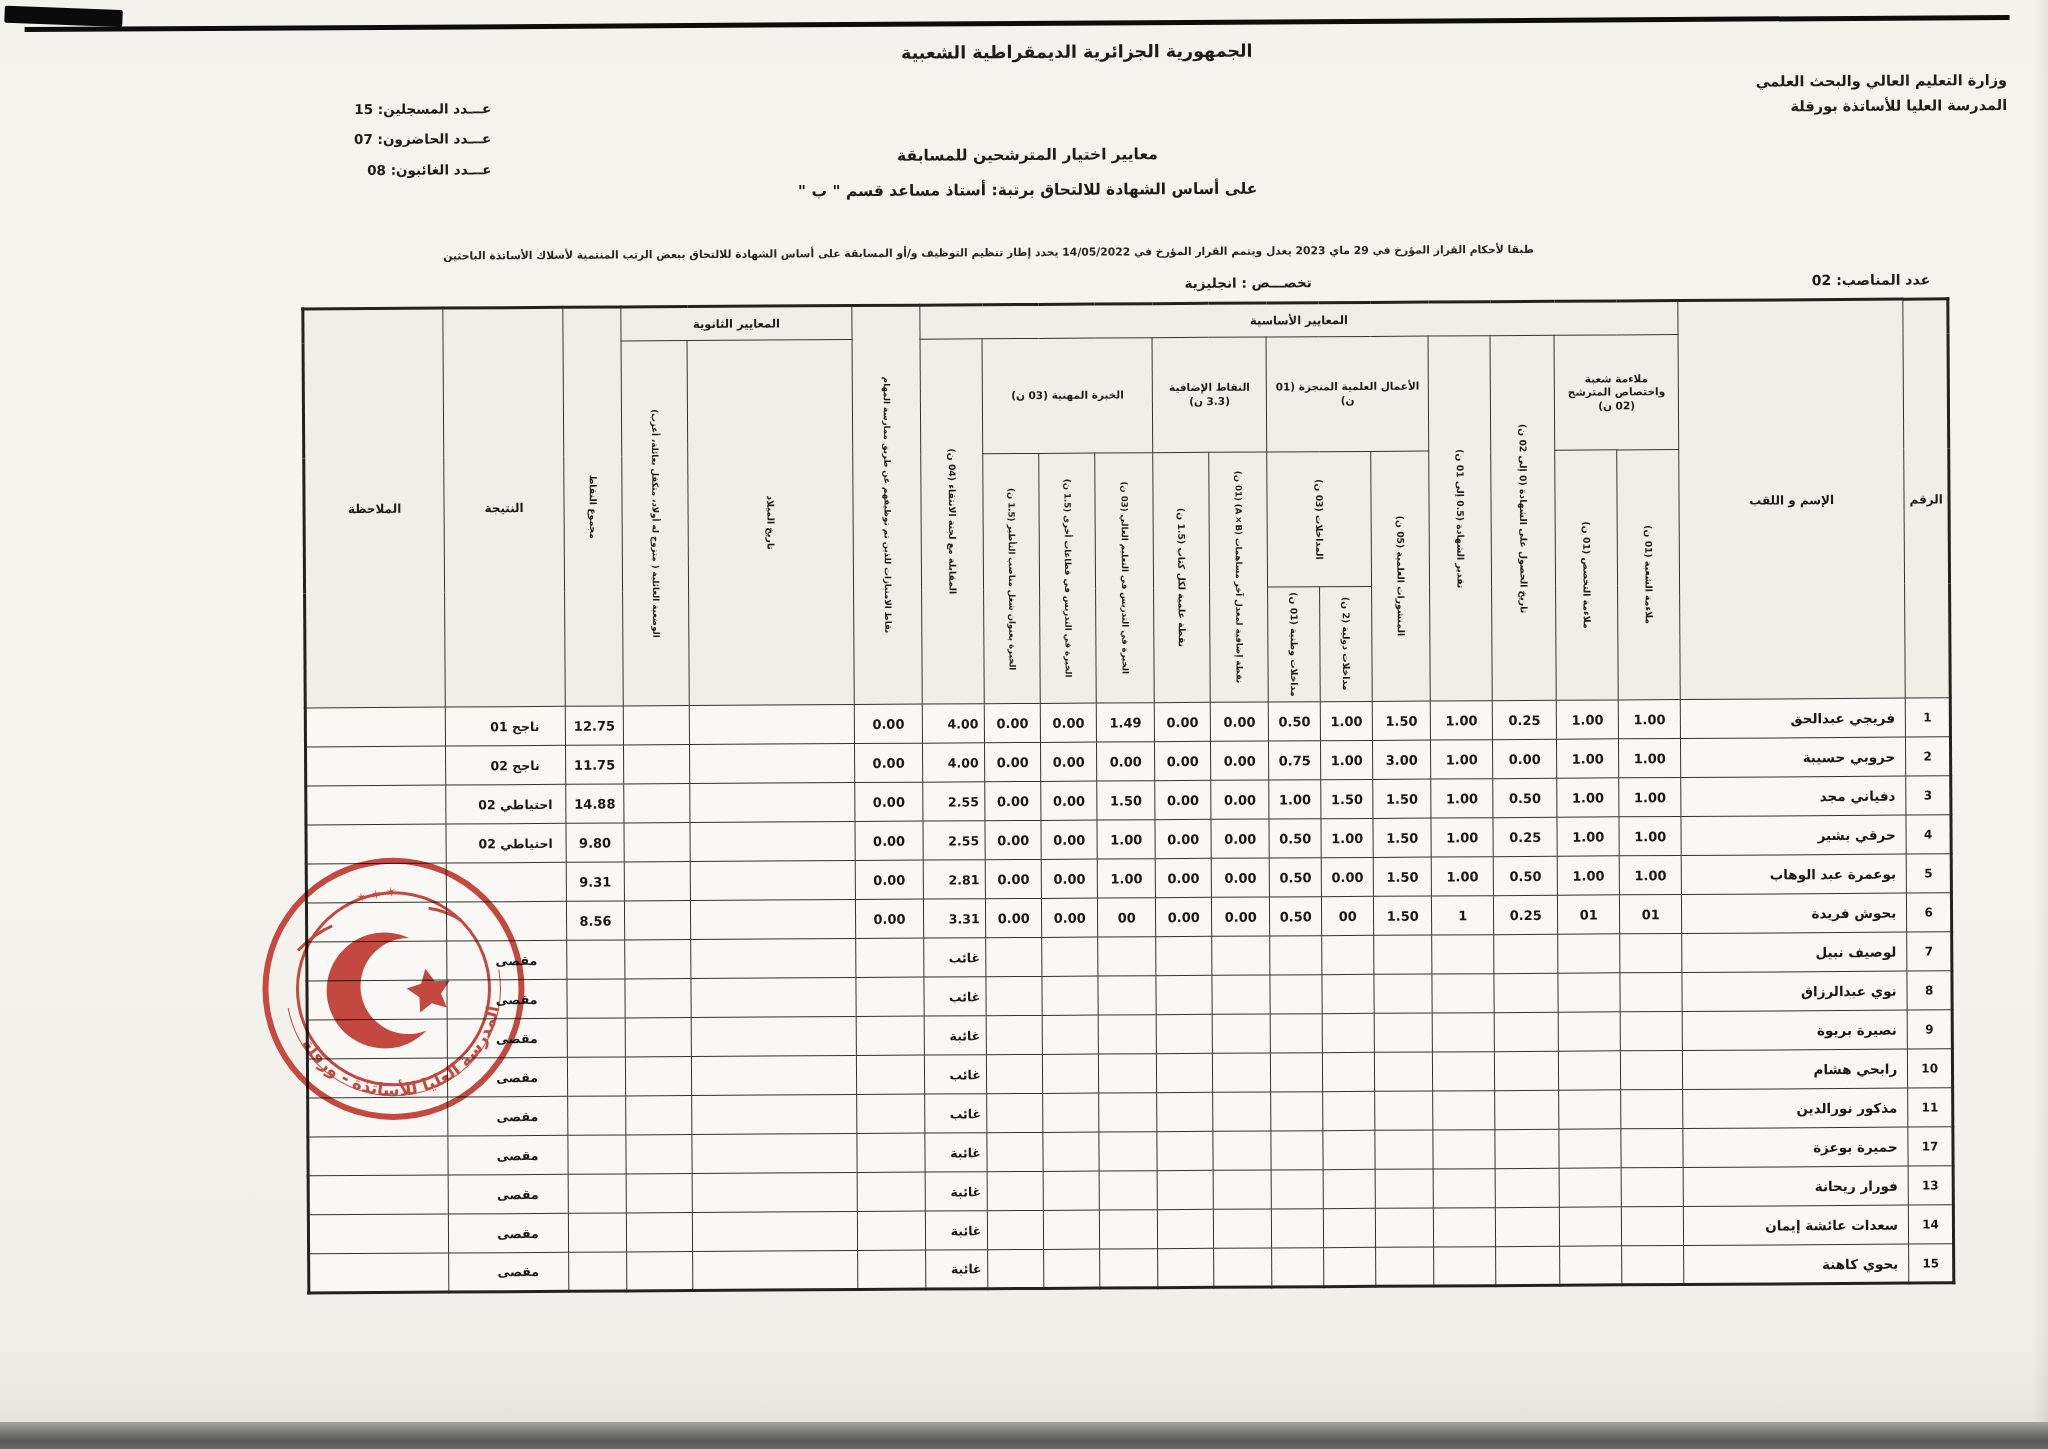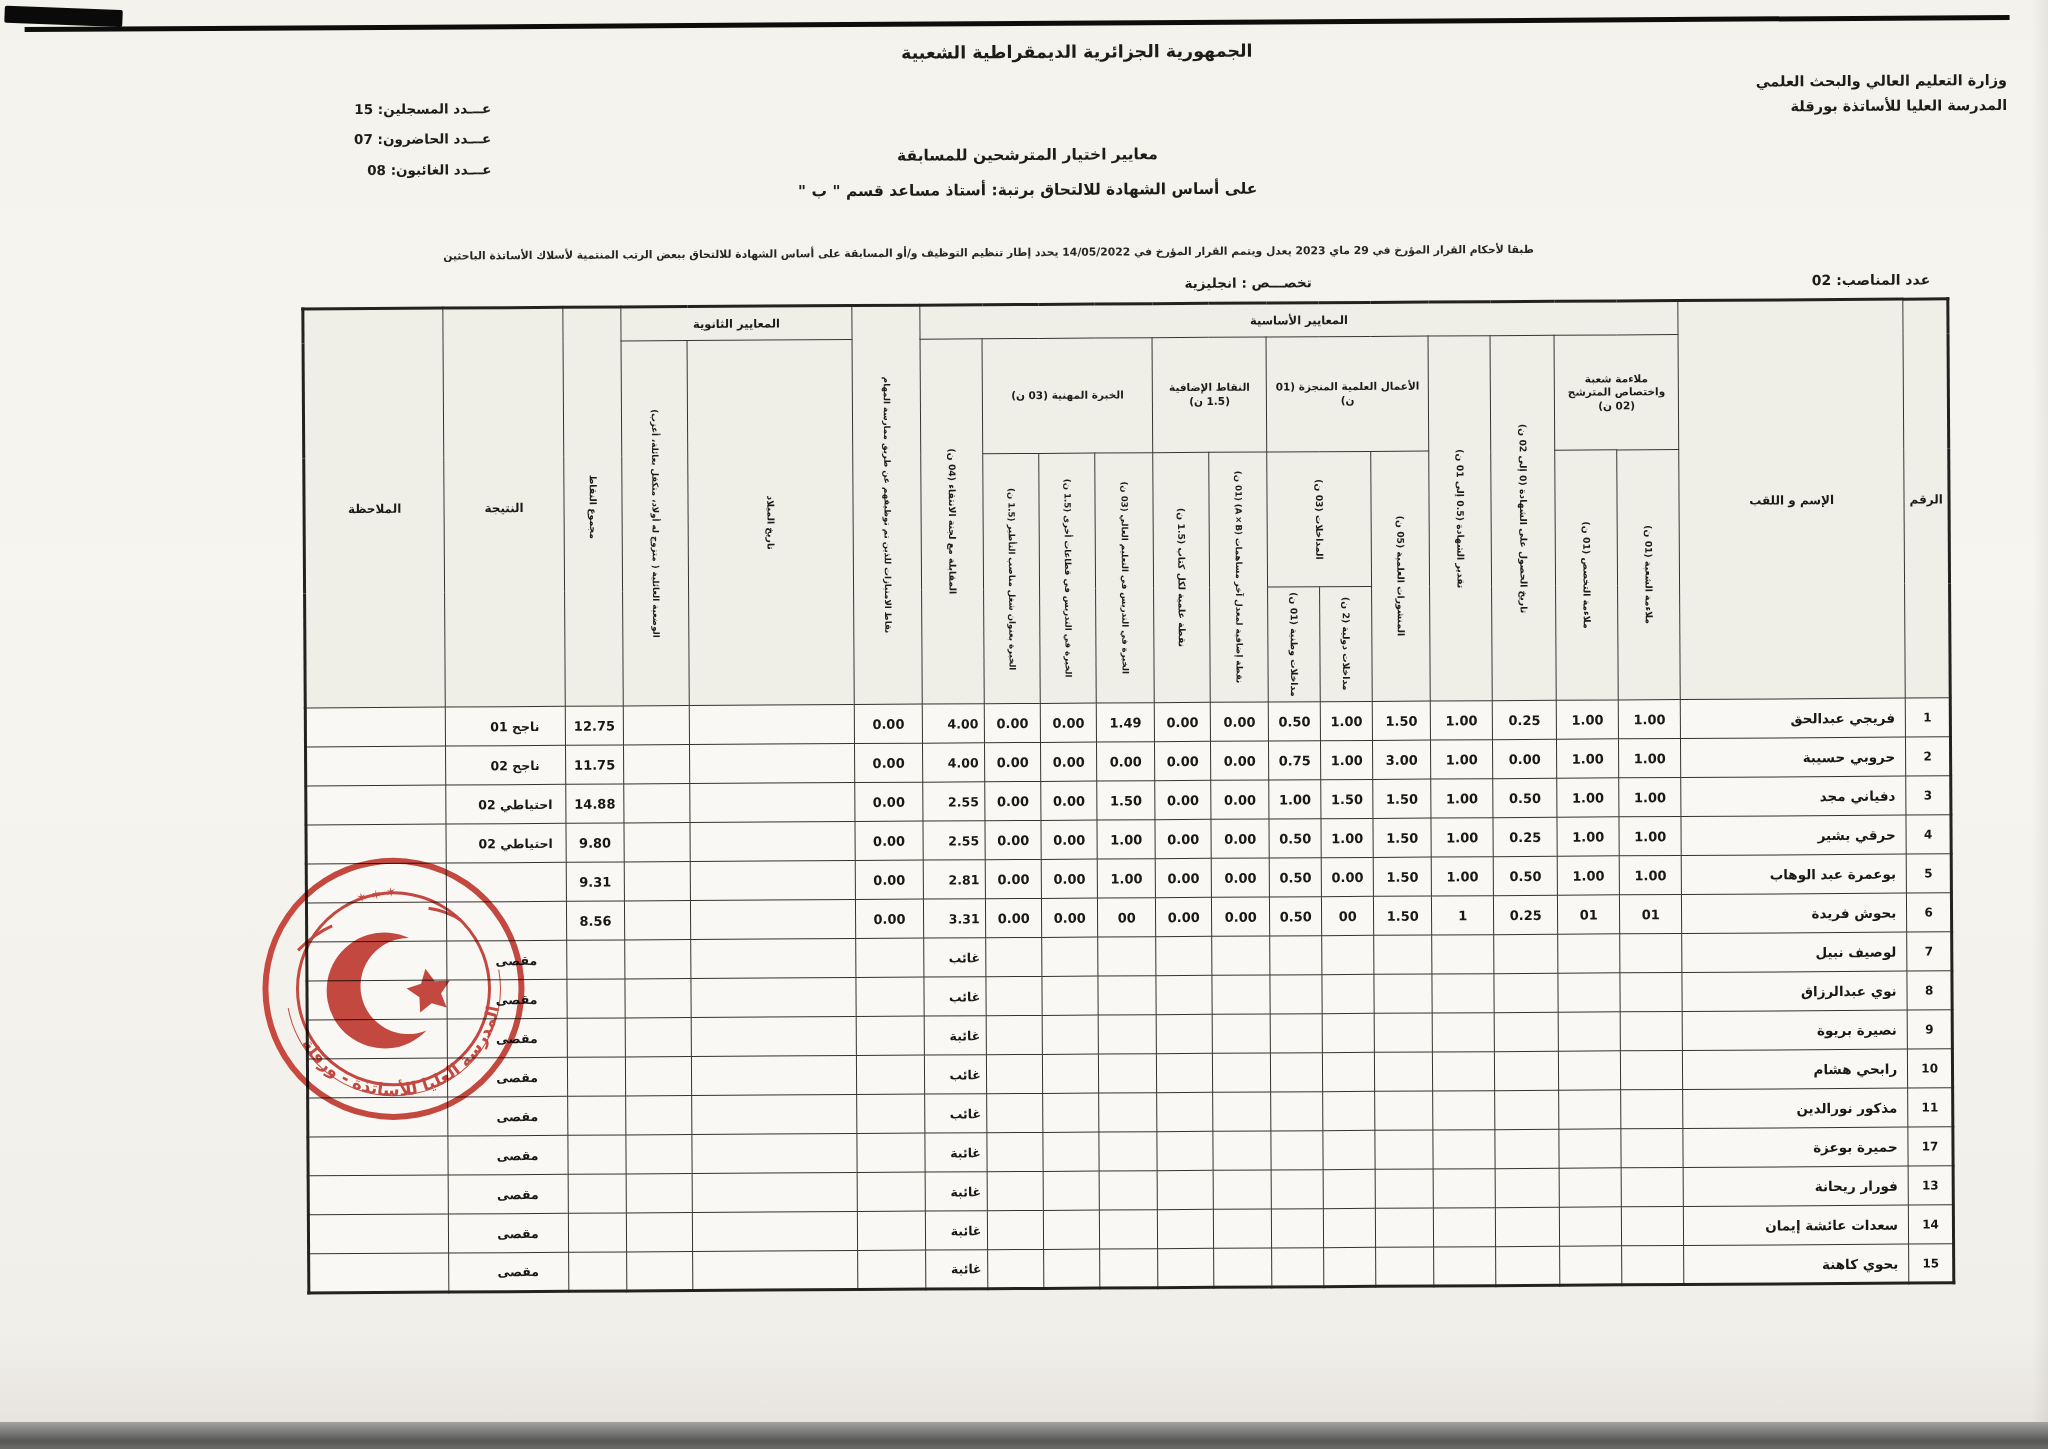--- a/index.html
+++ b/index.html
@@ -106,21 +106,21 @@
         <th colspan="2" class="band">المعايير الثانوية</th>
         <th rowspan="4" class="rot">مجموع النقاط</th>
         <th rowspan="4" class="flat">النتيجة</th>
         <th rowspan="4" class="flat">الملاحظة</th>
       </tr>
       <tr class="h2">
         <th colspan="2" class="grp">ملاءمة شعبة واختصاص المترشح (02 ن)</th>
         <th rowspan="3" class="rot">تاريخ الحصول على الشهادة (0 إلى 02 ن)</th>
         <th rowspan="3" class="rot">تقدير الشهادة (0.5 إلى 01 ن)</th>
         <th colspan="3" class="grp">الأعمال العلمية المنجزة (01 ن)</th>
-        <th colspan="2" class="grp">النقاط الإضافية (1.5 ن)</th>
+        <th colspan="2" class="grp">النقاط الإضافية (3.3 ن)</th>
         <th colspan="3" class="grp">الخبرة المهنية (03 ن)</th>
         <th rowspan="3" class="rot">المقابلة مع لجنة الانتقاء (04 ن)</th>
         <th rowspan="3" class="rot">تاريخ الميلاد</th>
         <th rowspan="3" class="rot small">الوضعية العائلية ( متزوج له أولاد، متكفل بعائلة، أعزب)</th>
       </tr>
       <tr class="h3">
         <th rowspan="2" class="rot">ملاءمة الشعبة (01 ن)</th>
         <th rowspan="2" class="rot">ملاءمة التخصص (01 ن)</th>
         <th rowspan="2" class="rot">المنشورات العلمية (05 ن)</th>
         <th colspan="2" class="rot">المداخلات (03 ن)</th>

